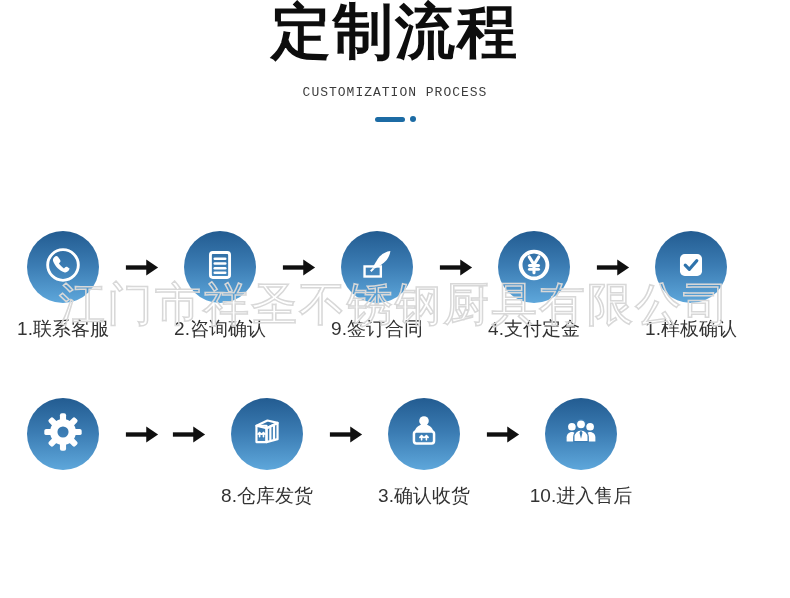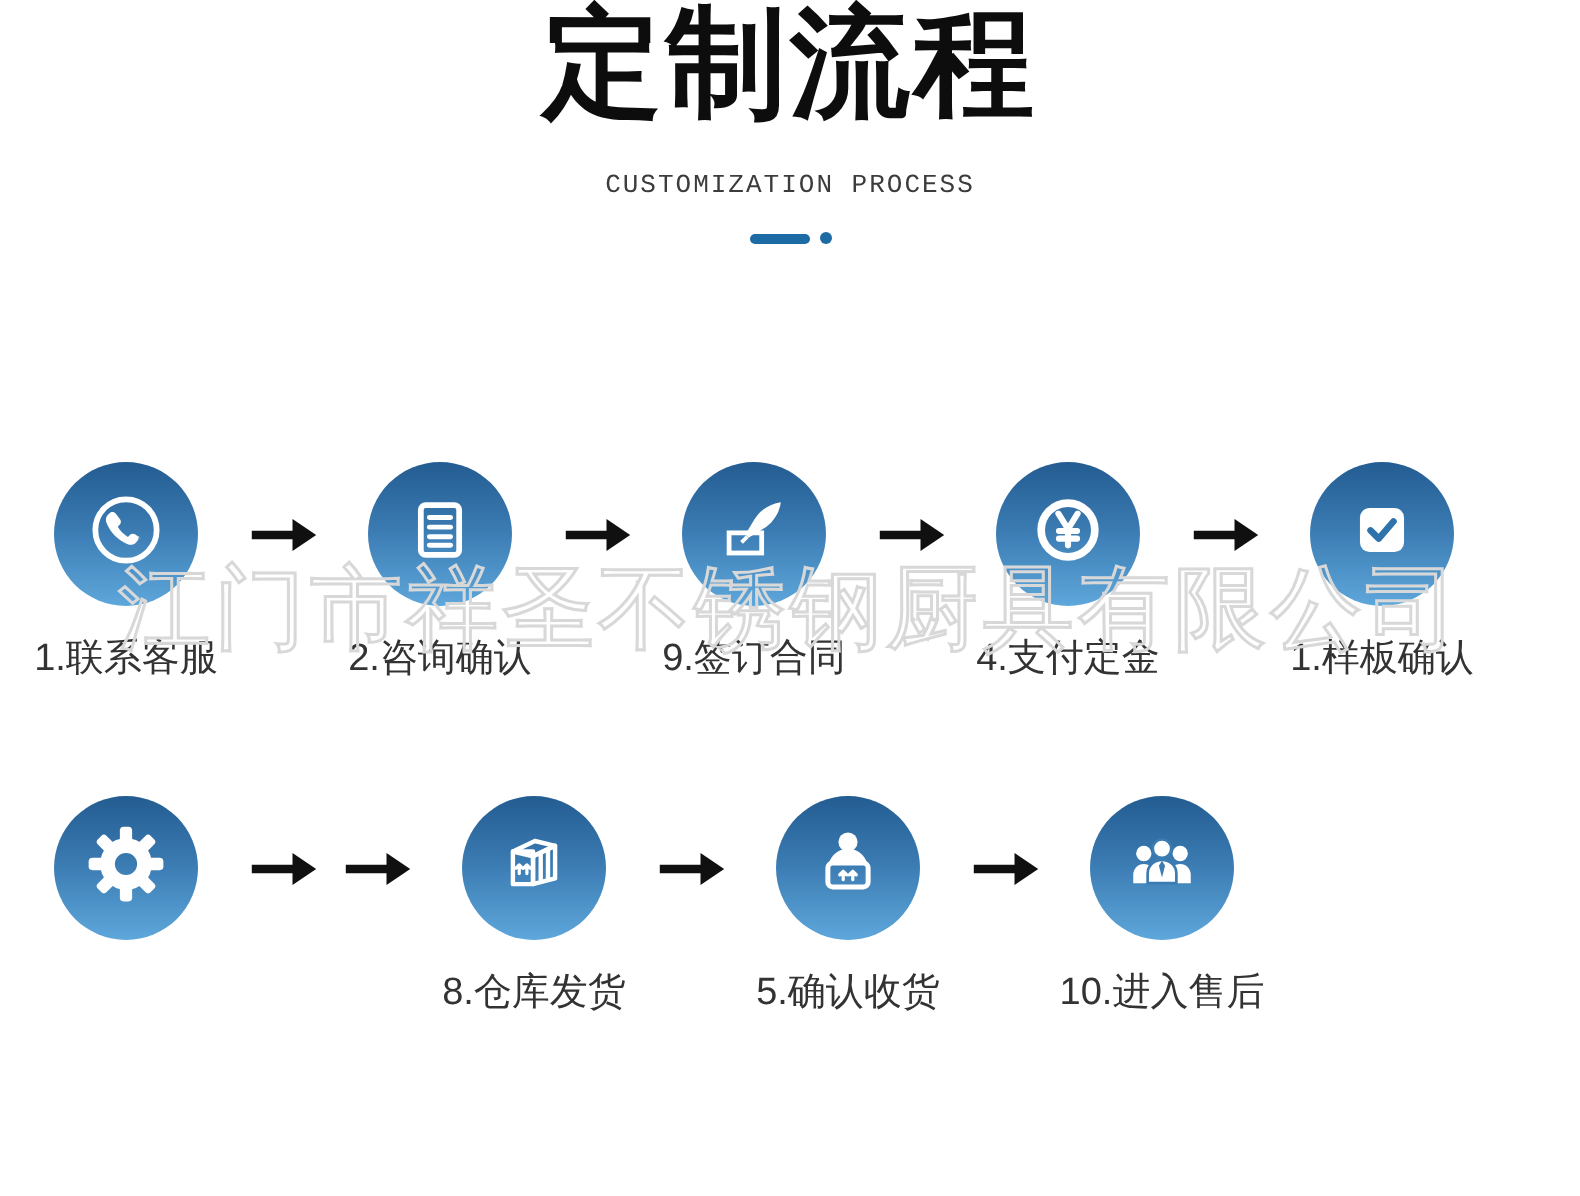--- a/index.html
+++ b/index.html
@@ -278,21 +278,21 @@
               <path d="M14 23.5c1.5-4.5 5.3-7.5 10-7.5s8.5 3 10 7.5z"></path>
             </g>
             <rect x="13.5" y="23.5" width="21" height="12.5" rx="2.5" fill="none" stroke="#fff" stroke-width="2.6"></rect>
             <g stroke="#fff" stroke-width="1.7" fill="none" stroke-linecap="round">
               <path d="M21.5 27.8 v4.4 M21.5 27.8 l-1.8 1.8 M21.5 27.8 l1.8 1.8"></path>
               <path d="M26.5 27.8 v4.4 M26.5 27.8 l-1.8 1.8 M26.5 27.8 l1.8 1.8"></path>
             </g>
           </svg>
         </span>
       </div>
-      <div class="step-label">5.确认收货</div>
+      <div class="step-label">3.确认收货</div>
     </div>
 
     <div class="arrow-cell">
       <svg viewBox="0 0 38 22" width="36" height="21">
         <line x1="2" y1="11" x2="25" y2="11" stroke="#101010" stroke-width="4.6"></line>
         <path d="M23.5 2.5 L36 11 L23.5 19.5 z" fill="#101010"></path>
       </svg>
     </div>
 
     <div class="step">

